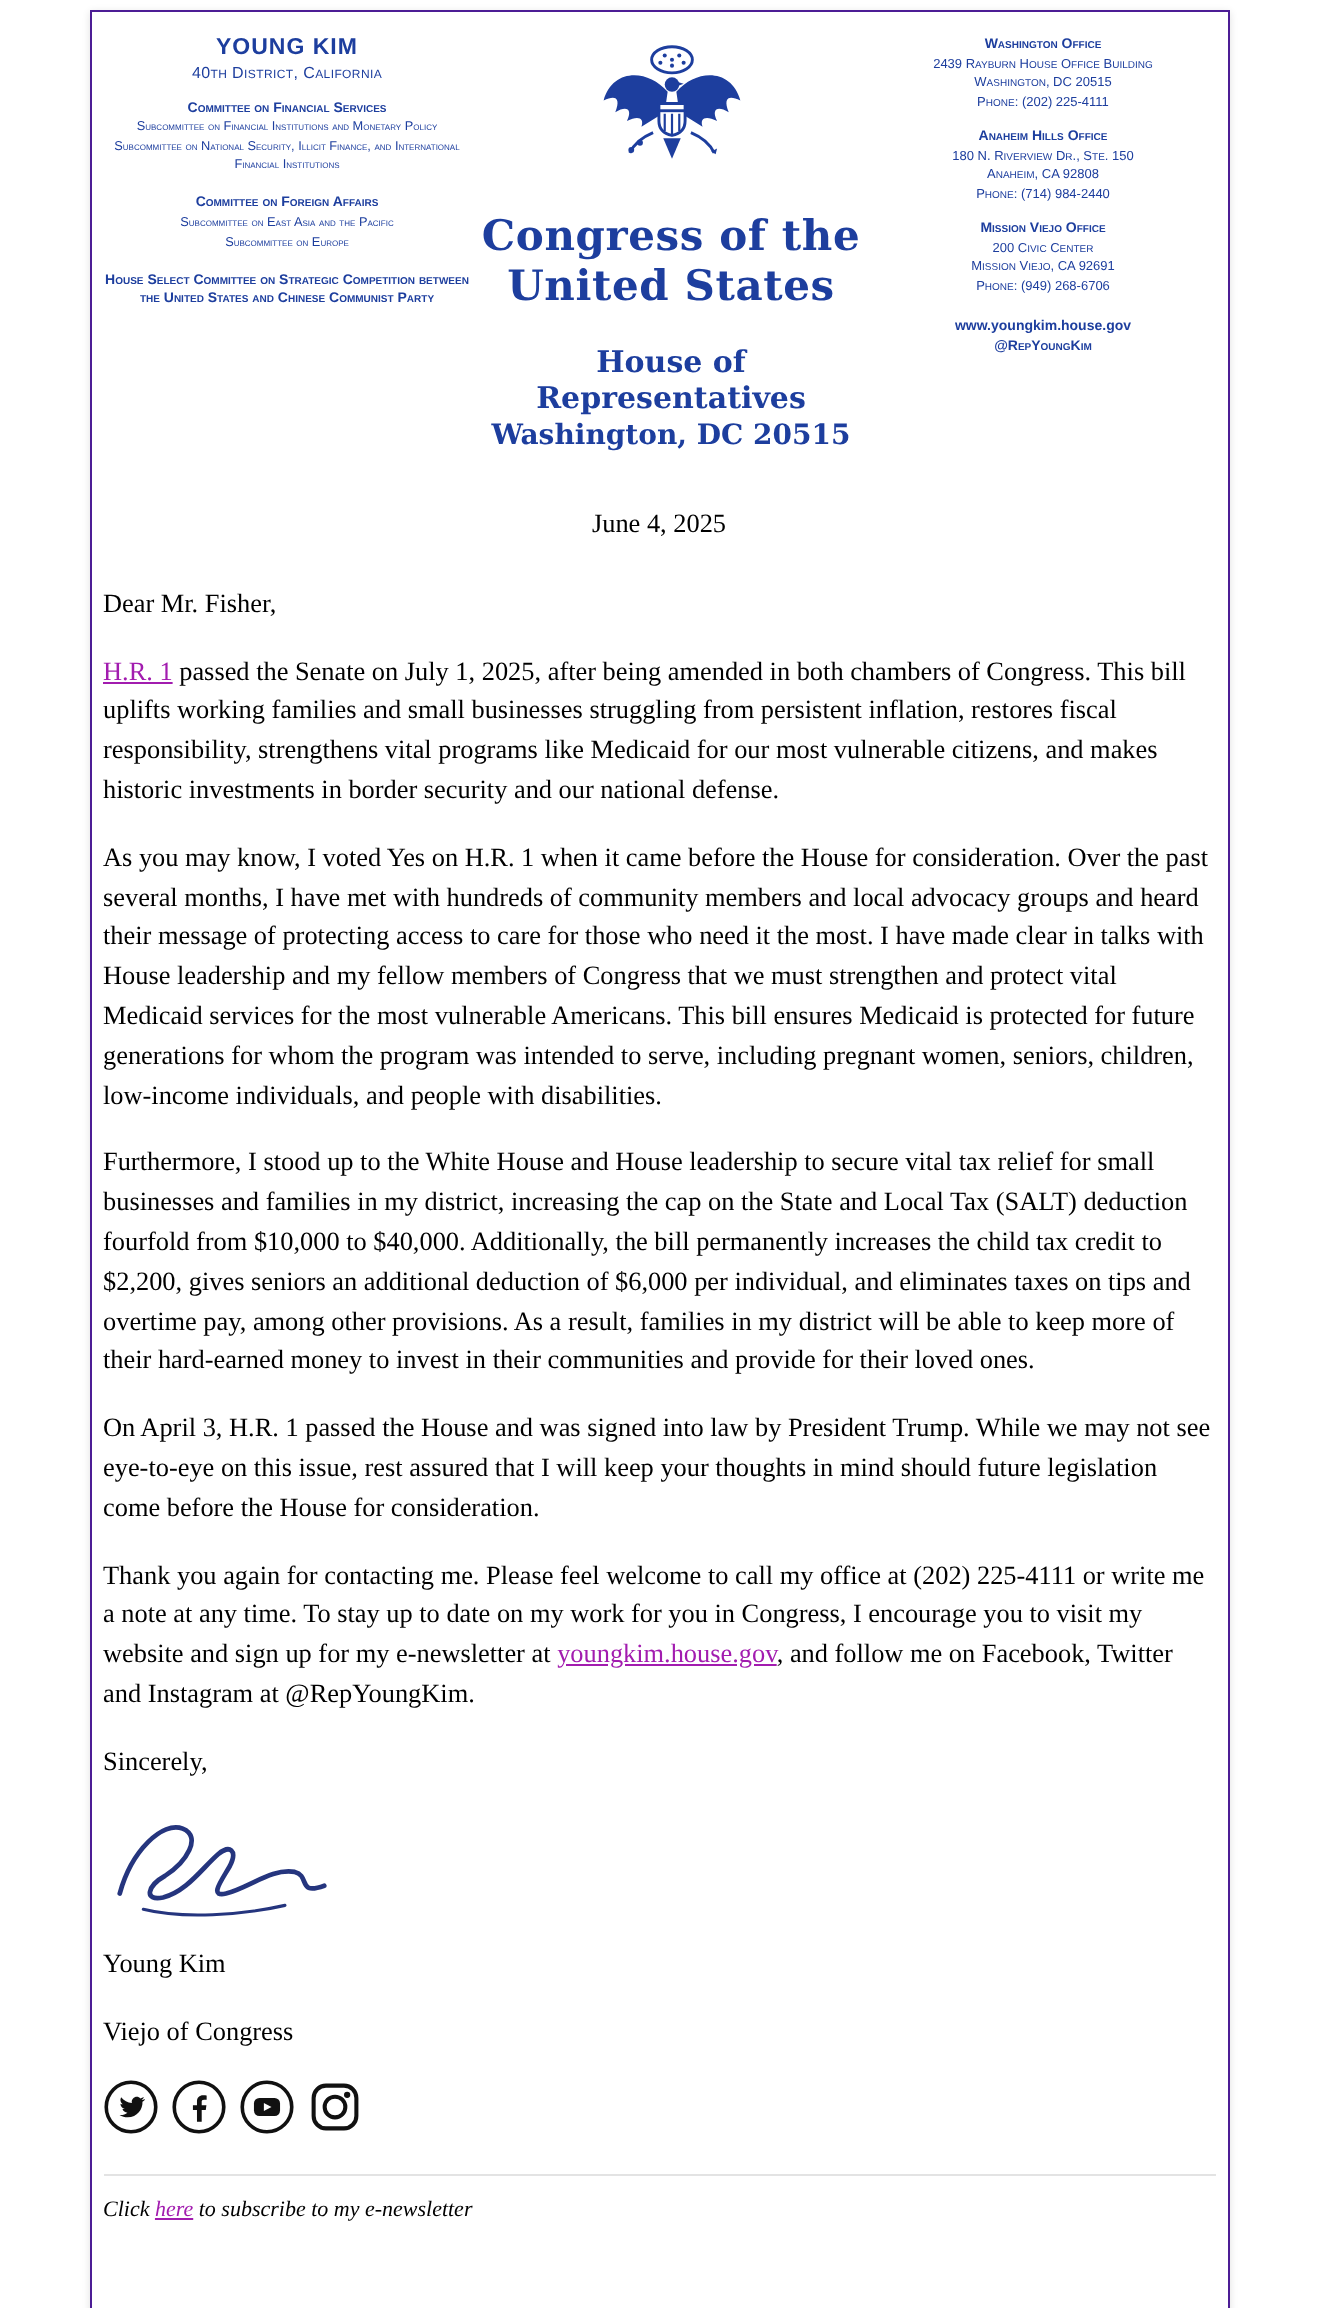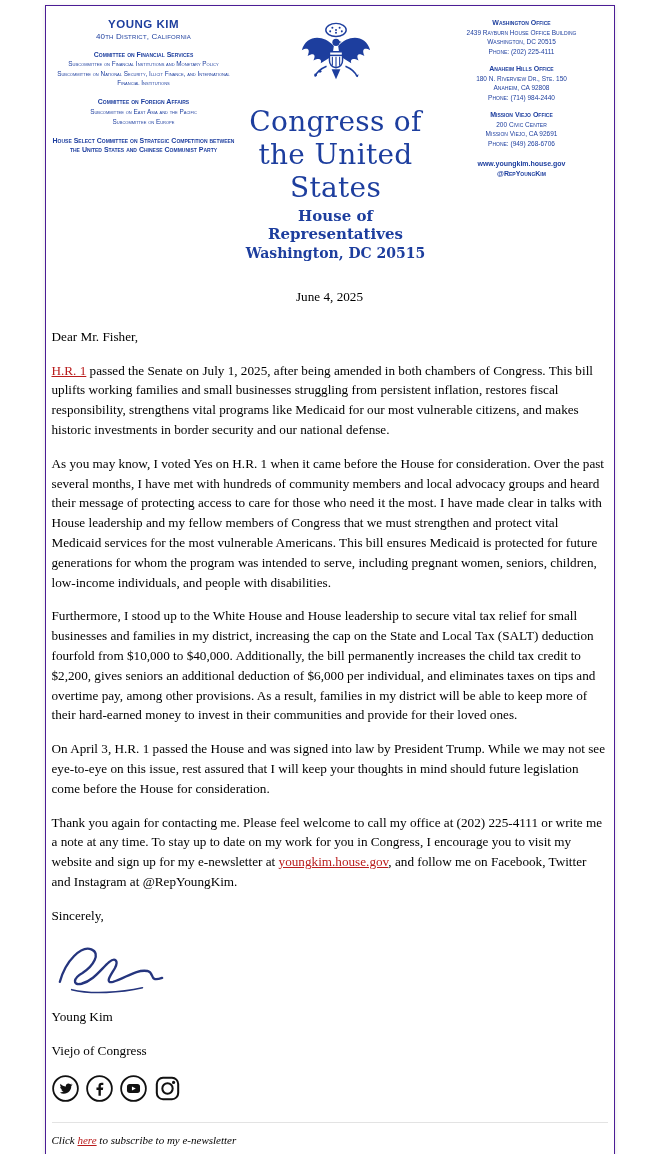--- a/index.html
+++ b/index.html
@@ -31,29 +31,29 @@
   .lh-title { font-size:7px; font-weight:bold; font-variant:small-caps; line-height:1.35; }
   .lh-sub   { font-size:6.4px; font-variant:small-caps; line-height:1.4; margin-top:1px; }
 
   .office-block { margin-bottom:8px; }
   .office-title { font-size:7px; font-weight:bold; font-variant:small-caps; line-height:1.4; }
   .office-line  { font-size:6.5px; font-variant:small-caps; line-height:1.45; }
   .lh-website { font-size:7px; font-weight:bold; margin-top:12px; }
   .lh-handle  { font-size:7px; font-weight:bold; font-variant:small-caps; margin-top:3px; }
 
   .seal-wrap { display:flex; justify-content:center; }
-  .congress-title { font-family:"DejaVu Serif", serif; font-weight:normal; font-size:28px; letter-spacing:.3px; margin-top:5px; }
-  .congress-chamber { font-family:"DejaVu Serif", serif; font-weight:bold; font-size:15px; margin-top:3px; }
+  .congress-title { font-family:"DejaVu Serif", serif; font-weight:bold; font-size:21px; letter-spacing:.3px; margin-top:5px; }
+  .congress-chamber { font-family:"DejaVu Serif", serif; font-weight:bold; font-size:15px; margin-top:17px; }
   .congress-city { font-family:"DejaVu Serif", serif; font-weight:bold; font-size:14px; margin-top:2px; }
 
   
   .letter-body { padding:0 6px; font-size:13.2px; line-height:1.5; }
   .date-line { text-align:center; margin:26px 0 20px; }
   .letter-body p { margin:0 0 14px; }
-  .link { color:#b91c1c; text-decoration:underline; cursor:pointer; }
+  .link { color:#a21caf; text-decoration:underline; cursor:pointer; }
   .closing { margin-bottom:2px; }
   .signature-block { margin:2px 0 4px; }
   .signer-name { margin-bottom:0; }
   .signer-title { margin-bottom:0; }
 
   
   .footer { margin-top:auto; padding:0 6px 46px 6px; }
   .social-row { display:flex; gap:7px; align-items:center; }
   .social-icon { width:27px; height:27px; display:block; cursor:pointer; }
   .footer-divider { border:none; border-top:1px solid #e3e3e3; margin:20px 0 11px 0; }

